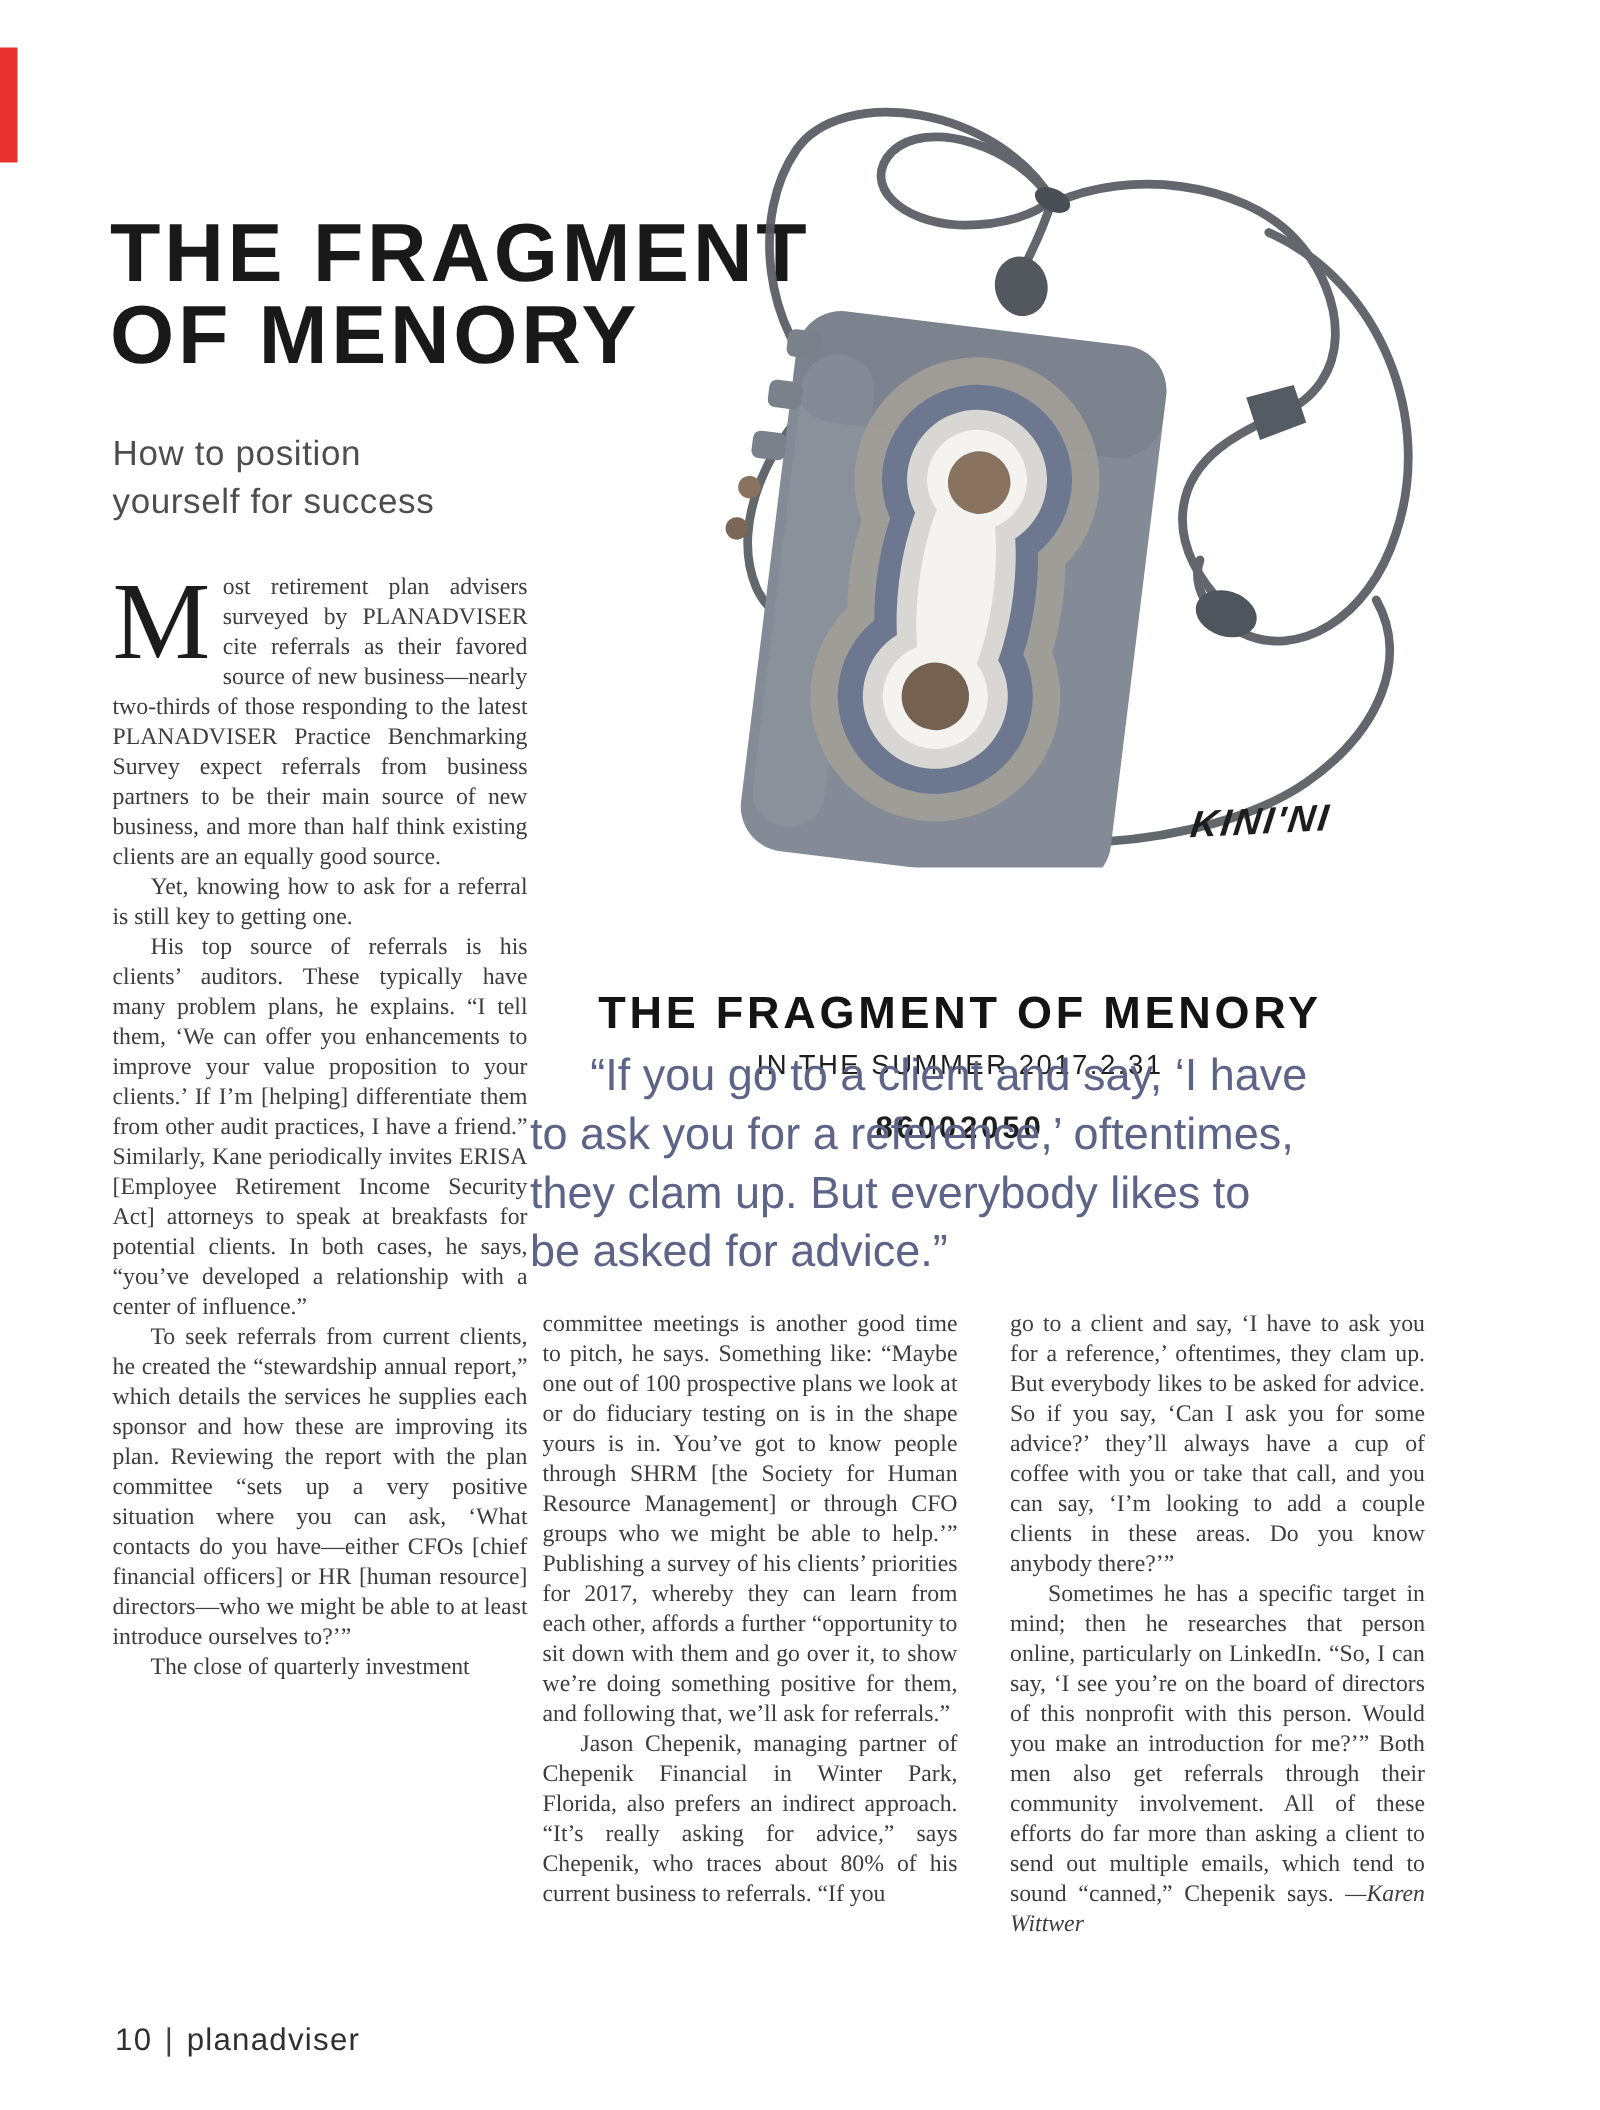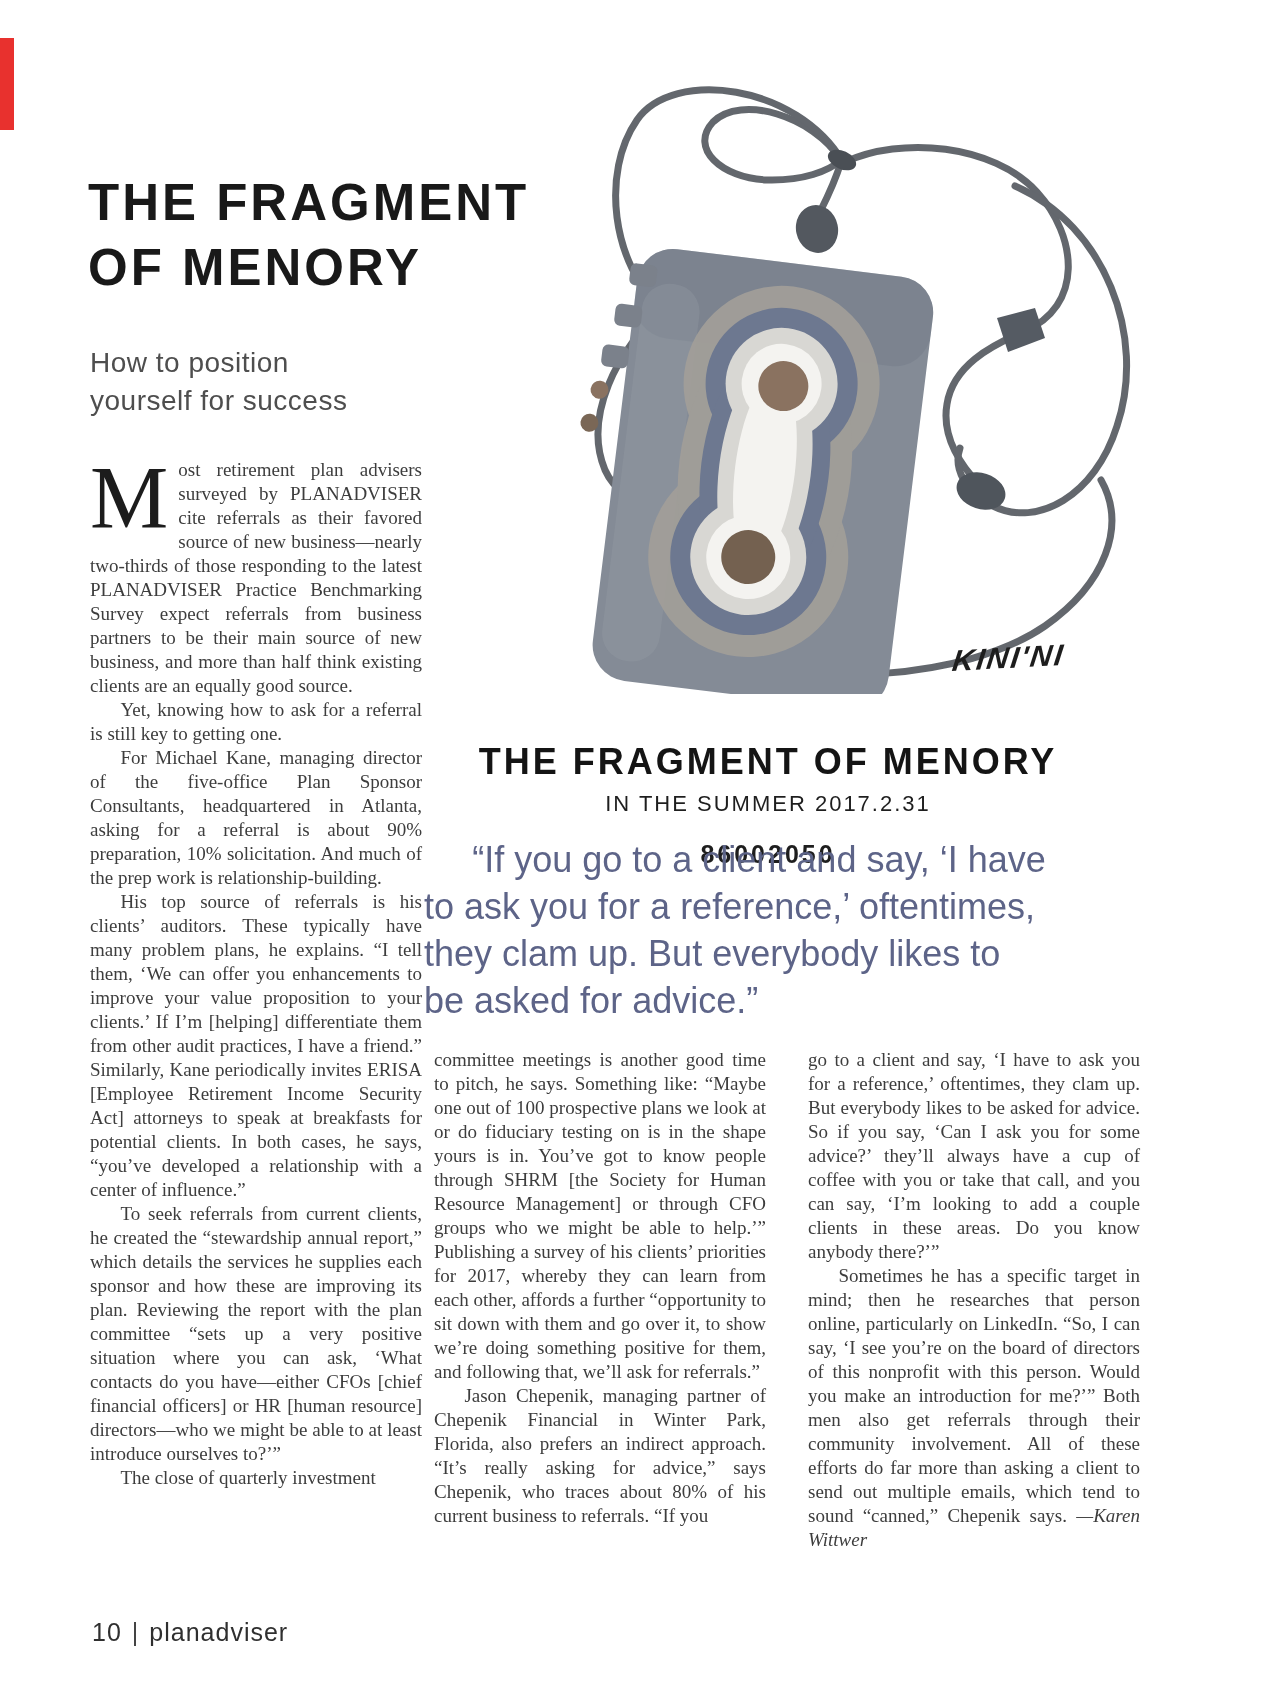--- a/index.html
+++ b/index.html
@@ -3,36 +3,36 @@
 <meta charset="utf-8">
 <style>
   html,body{margin:0;padding:0;background:#ffffff;}
   .page{position:relative;width:1280px;height:1688px;background:#ffffff;overflow:hidden;
         font-family:"Liberation Serif","DejaVu Serif",serif;color:#3e3e3e;}
   .abs{position:absolute;}
 
   .red-tab{left:0;top:38px;width:14px;height:92px;background:#e8312e;}
 
   .title{left:88px;top:170px;font-family:"Liberation Sans","DejaVu Sans",sans-serif;
-         font-weight:700;font-size:51px;line-height:65px;letter-spacing:3px;color:#191919;}
+         font-weight:700;font-size:66px;line-height:65px;letter-spacing:3px;color:#191919;}
   .subtitle{left:90px;top:344px;font-family:"Liberation Sans","DejaVu Sans",sans-serif;
             font-weight:400;font-size:28px;line-height:38px;color:#4e4e4e;letter-spacing:.5px;}
 
   .col{width:332px;font-size:19px;line-height:24px;text-align:justify;color:#3d3d3d;}
   .col p{margin:0;text-indent:1.6em;hyphens:auto;}
   .col p.flush{text-indent:0;}
   .col-left{left:90px;top:458px;}
   .col-mid{left:434px;top:1048px;}
   .col-right{left:808px;top:1048px;}
   .dropcap{float:left;font-size:88px;line-height:68px;padding:6px 10px 0 0;color:#1c1c1c;}
   .byline{font-style:italic;}
 
   .feature{left:420px;top:744px;width:696px;text-align:center;
            font-family:"Liberation Sans","DejaVu Sans",sans-serif;color:#141414;}
-  .feature-heading{font-weight:700;font-size:36px;line-height:36px;letter-spacing:3px;}
+  .feature-heading{font-weight:700;font-size:36px;line-height:36px;letter-spacing:3px;margin-top:48px;}
   .feature-dateline{font-weight:400;font-size:22px;line-height:27px;letter-spacing:2px;margin-top:10px;color:#1e1e1e;}
   .feature-number{font-weight:700;font-size:25px;line-height:25px;letter-spacing:3px;margin-top:25px;color:#1e1e1e;}
 
   .quote{left:398px;top:836px;width:722px;font-family:"Liberation Sans","DejaVu Sans",sans-serif;
          font-size:36px;line-height:47px;color:#5d6488;}
   .quote .ln{padding-left:26px;}
   .quote .ln.first{padding-left:0;text-align:center;}
 
   .footer{left:92px;top:1618px;font-family:"Liberation Sans","DejaVu Sans",sans-serif;
           font-size:25px;color:#2f2f2f;letter-spacing:1px;}
@@ -130,21 +130,20 @@
     <div class="ln">to ask you for a reference,’ oftentimes,</div>
     <div class="ln">they clam up. But everybody likes to</div>
     <div class="ln">be asked for advice.”</div>
   </div>
 
   <div class="abs col col-left">
     <p class="flush">
       <span class="dropcap">M</span><span>ost retirement plan advisers surveyed by PLANADVISER cite referrals as their favored source of new business—nearly two-thirds of those responding to the latest PLANADVISER Practice Benchmarking Survey expect referrals from business partners to be their main source of new business, and more than half think existing clients are an equally good source.</span>
     </p>
     <p>Yet, knowing how to ask for a referral is still key to getting one.</p>
-    <p>For Michael Kane, managing director of the five-office Plan Sponsor Consultants, headquartered in Atlanta, asking for a referral is about 90% preparation, 10% solicitation. And much of the prep work is relationship-building.</p>
     <p>His top source of referrals is his clients’ auditors. These typically have many problem plans, he explains. “I tell them, ‘We can offer you enhancements to improve your value proposition to your clients.’ If I’m [helping] differentiate them from other audit practices, I have a friend.” Similarly, Kane periodically invites ERISA [Employee Retirement Income Security Act] attorneys to speak at breakfasts for potential clients. In both cases, he says, “you’ve developed a relationship with a center of influence.”</p>
     <p>To seek referrals from current clients, he created the “stewardship annual report,” which details the services he supplies each sponsor and how these are improving its plan. Reviewing the report with the plan committee “sets up a very positive situation where you can ask, ‘What contacts do you have—either CFOs [chief financial officers] or HR [human resource] directors—who we might be able to at least introduce ourselves to?’”</p>
     <p>The close of quarterly investment</p>
   </div>
 
   <div class="abs col col-mid">
     <p class="flush">committee meetings is another good time to pitch, he says. Something like: “Maybe one out of 100 prospective plans we look at or do fiduciary testing on is in the shape yours is in. You’ve got to know people through SHRM [the Society for Human Resource Management] or through CFO groups who we might be able to help.’” Publishing a survey of his clients’ priorities for 2017, whereby they can learn from each other, affords a further “opportunity to sit down with them and go over it, to show we’re doing something positive for them, and following that, we’ll ask for referrals.”</p>
     <p>Jason Chepenik, managing partner of Chepenik Financial in Winter Park, Florida, also prefers an indirect approach. “It’s really asking for advice,” says Chepenik, who traces about 80% of his current business to referrals. “If you</p>
   </div>
 

